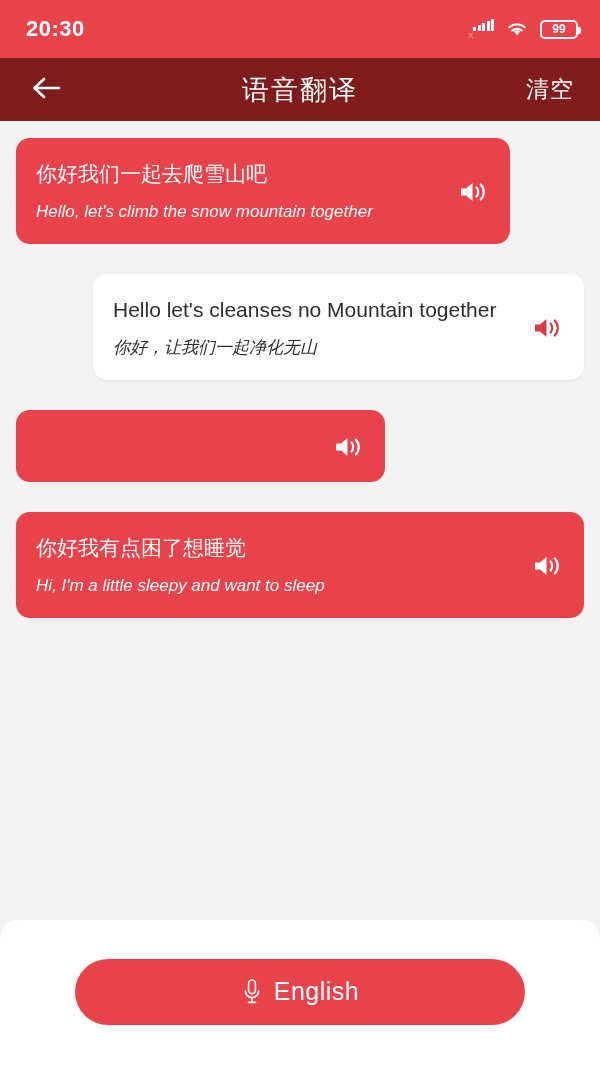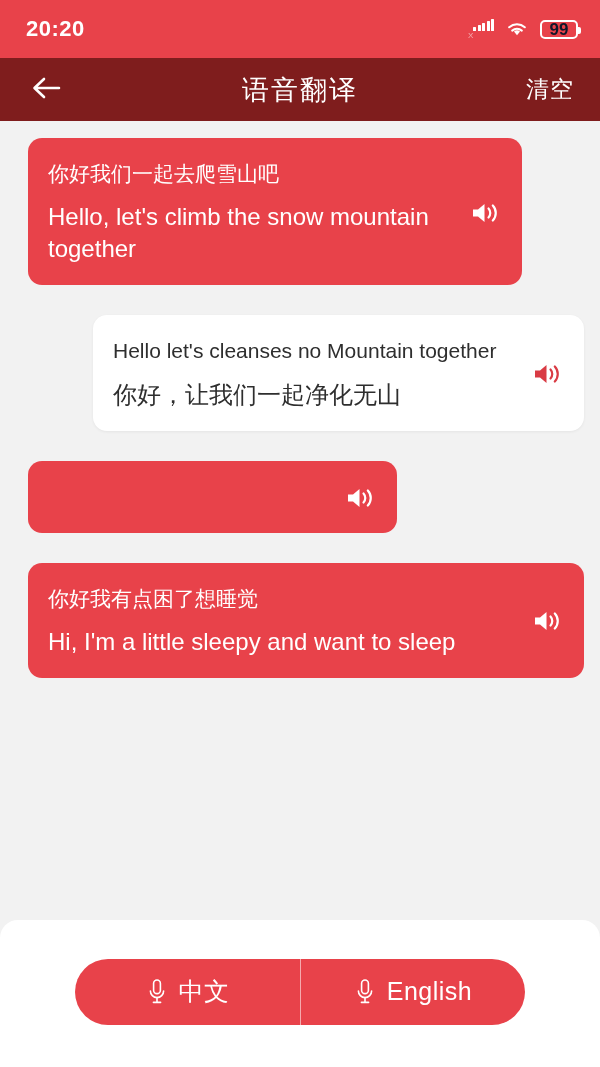--- a/index.html
+++ b/index.html
@@ -78,24 +78,24 @@
   }
   .battery:after {
     content: "";
     position: absolute;
     right: -5px; top: 5px;
     width: 3px; height: 7px;
     background: #fff;
     border-radius: 0 2px 2px 0;
   }
   .battery span {
-    font-size: 17px;
+    font-size: 12px;
     font-weight: bold;
     line-height: 1;
-    color: #0f172a;
+    color: #ffffff;
   }
 
   
   .header {
     flex: 0 0 63px;
     height: 63px;
     background: #7f1d1d;
     display: flex;
     align-items: center;
     padding: 0 26px;
@@ -127,21 +127,21 @@
   
   .chat {
     flex: 1 1 auto;
     overflow: hidden;
     padding-top: 17px;
     background: #f2f2f2;
     position: relative;
   }
 
   .bubble-row { display: flex; padding: 0 16px; margin-bottom: 30px; }
-  .bubble-row.left { justify-content: flex-start; margin-left: 12px; }
+  .bubble-row.left { justify-content: flex-start; }
   .bubble-row.right { justify-content: flex-end; }
 
   .bubble {
     border-radius: 14px;
     padding: 22px 20px 20px 20px;
     display: flex;
     align-items: center;
     gap: 10px;
     box-sizing: border-box;
   }
@@ -156,23 +156,24 @@
     gap: 17px;
   }
   .bubble-texts { flex: 1 1 auto; min-width: 0; }
   .line-primary {
     font-size: 21px;
     line-height: 1.34;
     margin-bottom: 13px;
     word-wrap: break-word;
   }
   .line-secondary {
-    font-size: 24px;
+    font-size: 17px;
     line-height: 1.34;
     word-wrap: break-word;
+    font-style: italic;
   }
   .bubble.red .line-primary,
   .bubble.red .line-secondary { color: #ffffff; }
   .bubble.white .line-primary,
   .bubble.white .line-secondary { color: #2e2e2e; }
 
   .speaker {
     flex: 0 0 auto;
     width: 34px; height: 30px;
     display: flex; align-items: center; justify-content: center;
@@ -221,21 +222,21 @@
     letter-spacing: 0.5px;
   }
   .mic-icon { width: 22px; height: 30px; display:flex; align-items:center; justify-content:center; }
 </style>
 </head>
 <body>
 
 <div class="phone">
 
   <div class="statusbar">
-    <div class="status-time">20:20</div>
+    <div class="status-time">20:30</div>
     <div class="status-icons">
       <div class="signal-wrap">
         <div class="signal-bars">
           <i></i>
             <i></i>
             <i></i>
             <i></i>
             <i></i>
         </div>
         <div class="signal-sub">X</div>
@@ -335,29 +336,18 @@
     <div class="mic-pill">
       <div class="mic-half">
         <span class="mic-icon">
           <svg width="20" height="28" viewBox="0 0 20 28">
             <rect x="6.6" y="2" width="6.8" height="13.6" rx="3.4" stroke="#fff" stroke-width="1.6" fill="none"></rect>
             <path d="M3.4 13 A6.6 6.6 0 0 0 16.6 13" stroke="#fff" stroke-width="1.6" fill="none" stroke-linecap="round"></path>
             <path d="M10 19.6 V24" stroke="#fff" stroke-width="1.6" stroke-linecap="round"></path>
             <path d="M6.4 24.4 H13.6" stroke="#fff" stroke-width="1.6" stroke-linecap="round"></path>
           </svg>
         </span>
-        <span class="mic-label">中文</span>
-      </div>
-      <div class="mic-half">
-        <span class="mic-icon">
-          <svg width="20" height="28" viewBox="0 0 20 28">
-            <rect x="6.6" y="2" width="6.8" height="13.6" rx="3.4" stroke="#fff" stroke-width="1.6" fill="none"></rect>
-            <path d="M3.4 13 A6.6 6.6 0 0 0 16.6 13" stroke="#fff" stroke-width="1.6" fill="none" stroke-linecap="round"></path>
-            <path d="M10 19.6 V24" stroke="#fff" stroke-width="1.6" stroke-linecap="round"></path>
-            <path d="M6.4 24.4 H13.6" stroke="#fff" stroke-width="1.6" stroke-linecap="round"></path>
-          </svg>
-        </span>
         <span class="mic-label">English</span>
       </div>
     </div>
   </div>
 
 </div>
 
 </body></html>

